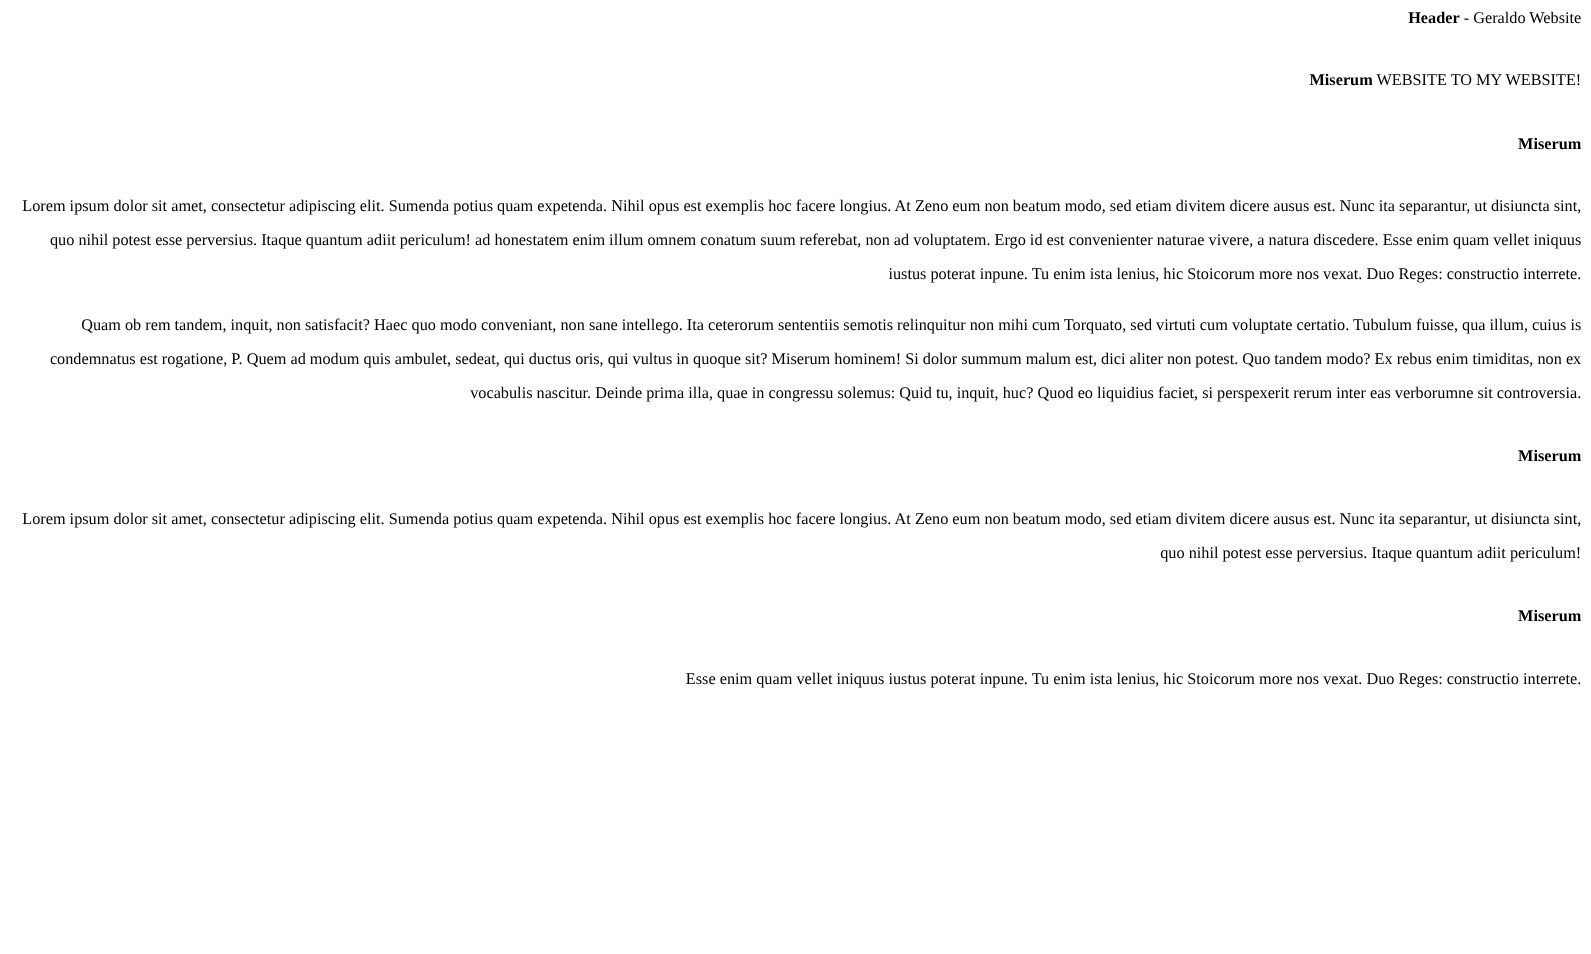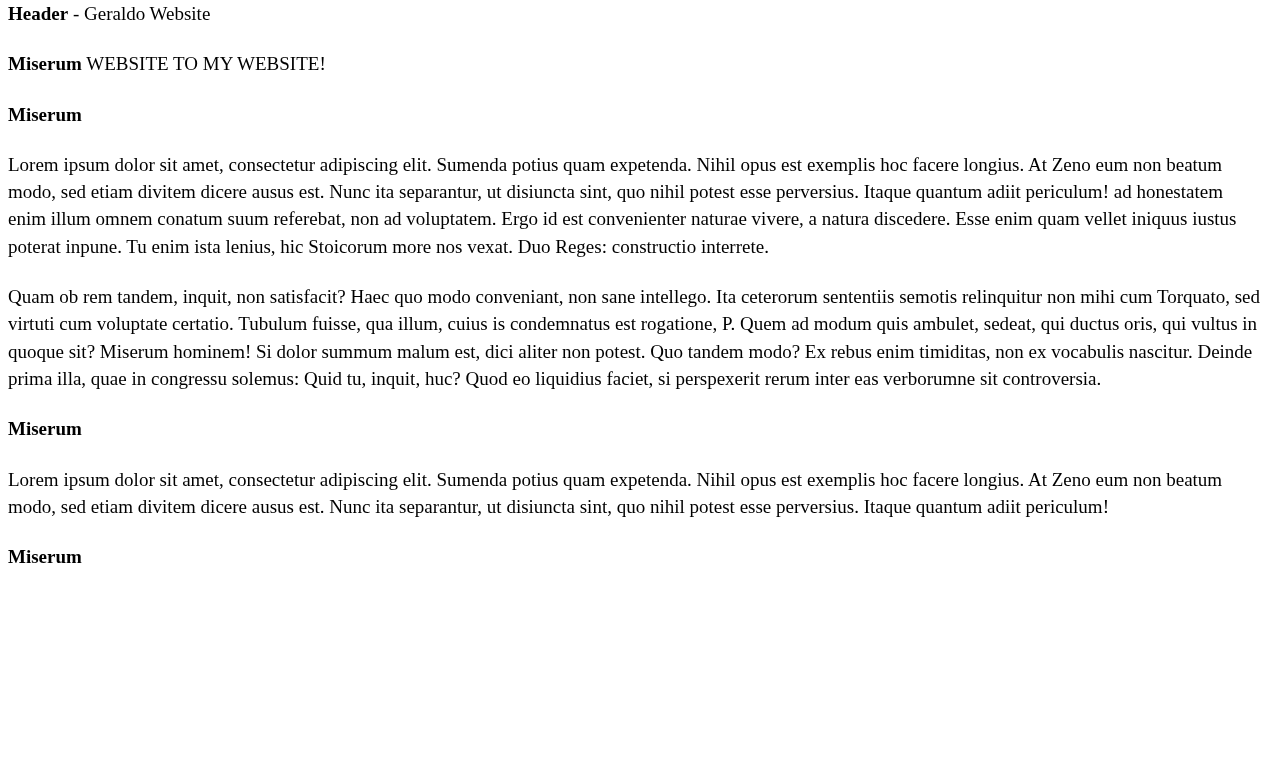--- a/index.html
+++ b/index.html
@@ -5,38 +5,38 @@
   html, body {
     margin: 0;
     padding: 0;
     background: #ffffff;
     color: #000000;
   }
   .page {
     width: 1257px;
     margin: 0 8px;
     font-family: "Liberation Serif", "DejaVu Serif", serif;
-    font-size: 19px;
+    font-size: 13px;
     line-height: 27.3px;
-    text-align: left;
+    text-align: right;
   }
   .block {
     margin: 23px 0;
   }
   .page > .block:first-child {
     margin-top: 0;
   }
   .label {
     font-weight: bold;
   }
   .heading {
     font-weight: bold;
   }
   p.block {
-    margin: 23px 0;
+    margin: 13px 0;
   }
 </style>
 </head>
 <body>
 
 <div class="page">
 
   <div class="block"><b class="label">Header</b><span> - Geraldo Website</span></div>
 
   <div class="block"><b class="label">Miserum</b><span> WEBSITE TO MY WEBSITE!</span></div>
@@ -46,14 +46,15 @@
   <p class="block">Lorem ipsum dolor sit amet, consectetur adipiscing elit. Sumenda potius quam expetenda. Nihil opus est exemplis hoc facere longius. At Zeno eum non beatum modo, sed etiam divitem dicere ausus est. Nunc ita separantur, ut disiuncta sint, quo nihil potest esse perversius. Itaque quantum adiit periculum! ad honestatem enim illum omnem conatum suum referebat, non ad voluptatem. Ergo id est convenienter naturae vivere, a natura discedere. Esse enim quam vellet iniquus iustus poterat inpune. Tu enim ista lenius, hic Stoicorum more nos vexat. Duo Reges: constructio interrete.</p>
 
   <p class="block">Quam ob rem tandem, inquit, non satisfacit? Haec quo modo conveniant, non sane intellego. Ita ceterorum sententiis semotis relinquitur non mihi cum Torquato, sed virtuti cum voluptate certatio. Tubulum fuisse, qua illum, cuius is condemnatus est rogatione, P. Quem ad modum quis ambulet, sedeat, qui ductus oris, qui vultus in quoque sit? Miserum hominem! Si dolor summum malum est, dici aliter non potest. Quo tandem modo? Ex rebus enim timiditas, non ex vocabulis nascitur. Deinde prima illa, quae in congressu solemus: Quid tu, inquit, huc? Quod eo liquidius faciet, si perspexerit rerum inter eas verborumne sit controversia.</p>
 
   <div class="block heading">Miserum</div>
 
   <p class="block">Lorem ipsum dolor sit amet, consectetur adipiscing elit. Sumenda potius quam expetenda. Nihil opus est exemplis hoc facere longius. At Zeno eum non beatum modo, sed etiam divitem dicere ausus est. Nunc ita separantur, ut disiuncta sint, quo nihil potest esse perversius. Itaque quantum adiit periculum!</p>
 
   <div class="block heading">Miserum</div>
 
+  <p class="block">Esse enim quam vellet iniquus iustus poterat inpune. Tu enim ista lenius, hic Stoicorum more nos vexat. Duo Reges: constructio interrete.</p>
 
 </div>
 
 </body></html>

